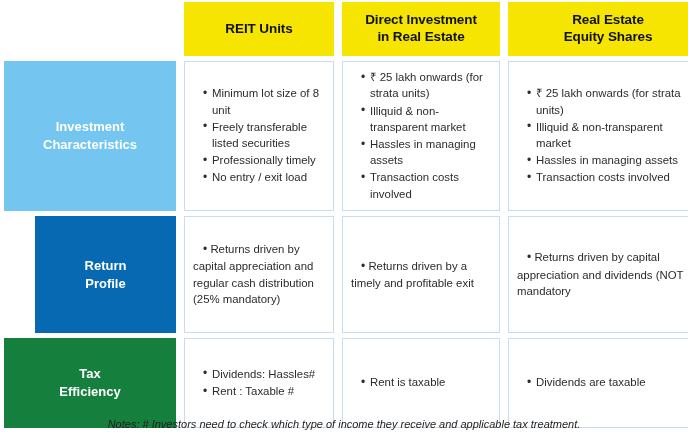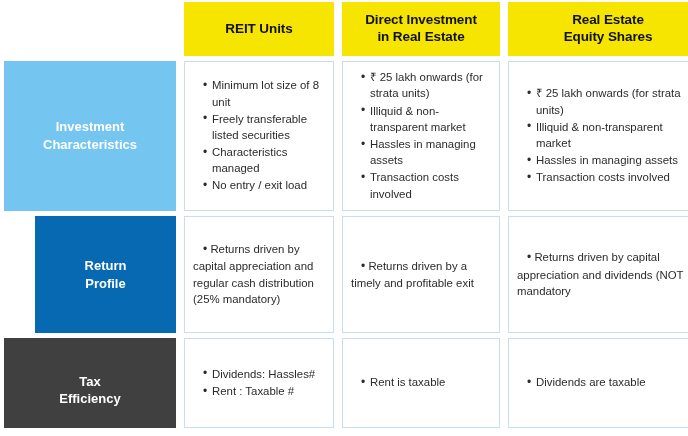--- a/index.html
+++ b/index.html
@@ -56,21 +56,21 @@
   .cat-cell {
     display: flex;
     align-items: center;
     justify-content: center;
     text-align: center;
     font-weight: bold;
     font-size: 13px;
     line-height: 1.35;
     color: #ffffff;
     box-sizing: border-box;
-    padding: 20px 8px;
+    padding: 2px 8px;
   }
   .cat-cell.light-blue { background: #74C6F0; }
   .cat-cell.mid-blue   { background: #0669B2; margin-left: 31px; }
   .cat-cell.deep-blue  { background: #1320AD; }
 
   
   .content-cell {
     background: #ffffff;
     border: 1px solid #C9DDF0;
     box-sizing: border-box;
@@ -145,21 +145,21 @@
       <span>Real Estate<br>Equity Shares</span>
     </div>
 
     <div class="cat-cell light-blue" style="background: rgb(116, 198, 240);">
       <span>Investment<br>Characteristics</span>
     </div>
     <div class="content-cell">
       <ul>
         <li>Minimum lot size of 8 unit</li>
         <li>Freely transferable listed securities</li>
-        <li>Characteristics managed</li>
+        <li>Professionally timely</li>
         <li>No entry / exit load</li>
       </ul>
     </div>
     <div class="content-cell">
       <ul>
         <li>₹ 25 lakh onwards (for strata units)</li>
         <li>Illiquid &amp; non-transparent market</li>
         <li>Hassles in managing assets</li>
         <li>Transaction costs involved</li>
       </ul>
@@ -185,21 +185,21 @@
       <div class="para"><span class="dot">•</span>
         <span>Returns driven by a timely and profitable exit</span>
       </div>
     </div>
     <div class="content-cell center-mid">
       <div class="para"><span class="dot">•</span>
         <span>Returns driven by capital appreciation and dividends (NOT mandatory</span>
       </div>
     </div>
 
-    <div class="cat-cell deep-blue" style="background: #404040; align-items: flex-end;">
+    <div class="cat-cell deep-blue" style="background: #15803d;">
       <span>Tax<br>Efficiency</span>
     </div>
     <div class="content-cell">
       <ul>
         <li>Dividends: Hassles#</li>
         <li>Rent : Taxable #</li>
       </ul>
     </div>
     <div class="content-cell">
       <ul>
@@ -207,13 +207,14 @@
       </ul>
     </div>
     <div class="content-cell">
       <ul>
         <li>Dividends are taxable</li>
       </ul>
     </div>
 
   </div>
 
+  <div class="footer-note">Notes: # Investors need to check which type of income they receive and applicable tax treatment.</div>
 </div>
 
 </body></html>

